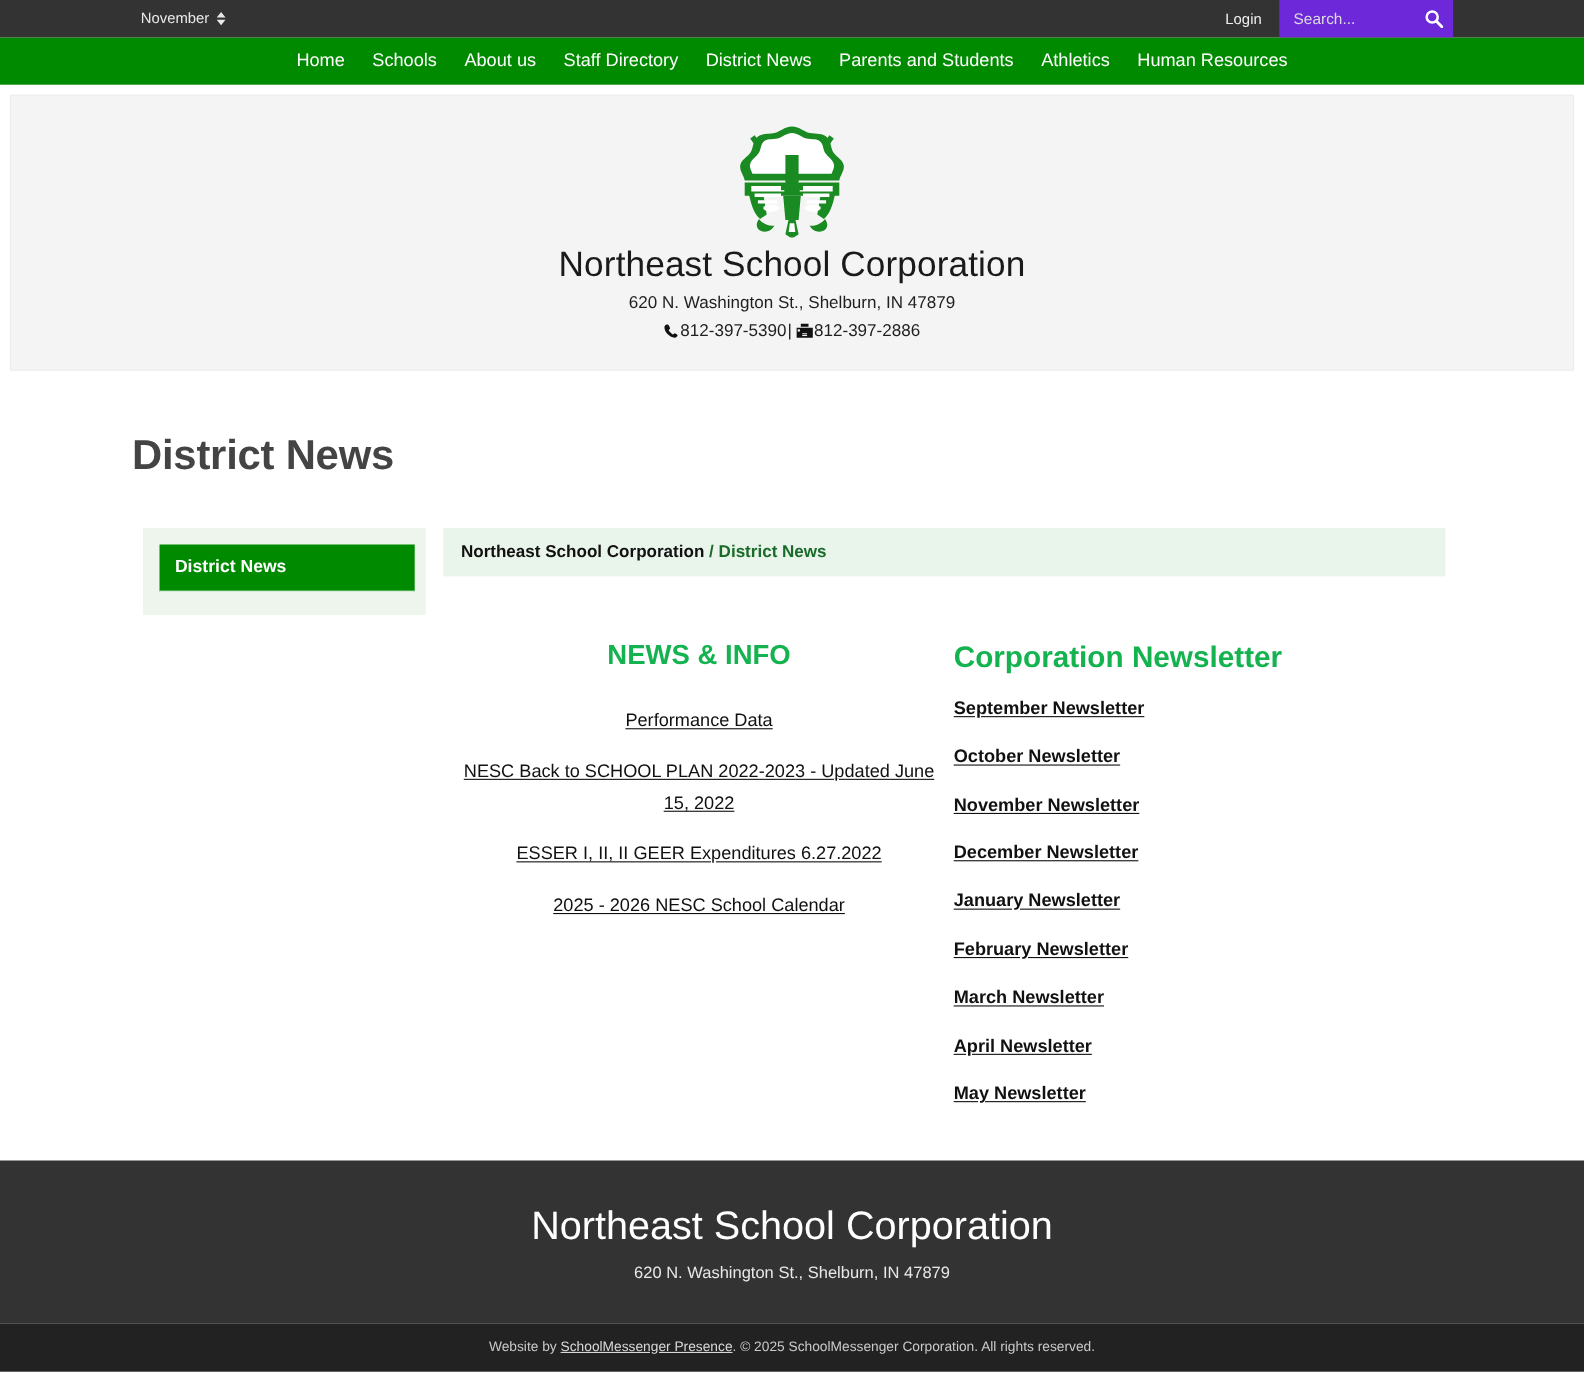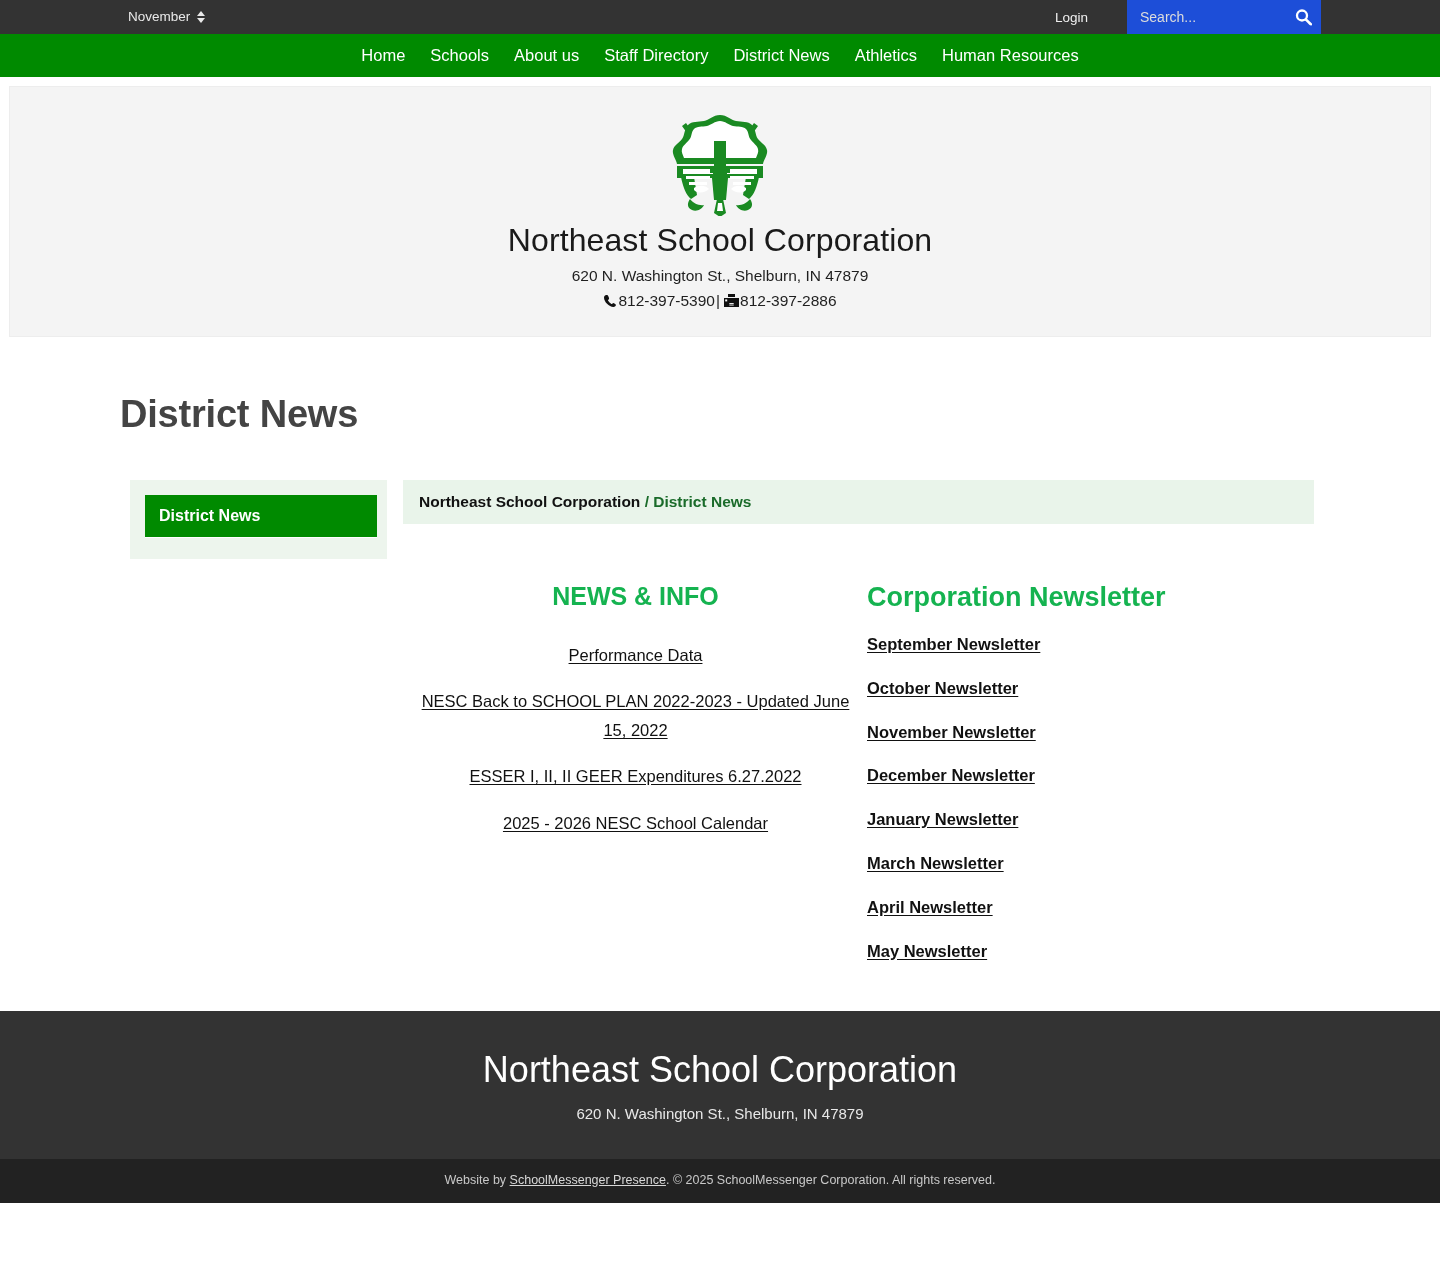--- a/index.html
+++ b/index.html
@@ -50,25 +50,24 @@
     padding-right: 119px;
   }
   .login-link {
     color: #f0f0f0; font-size: 13.5px;
     display: flex; align-items: center;
     text-decoration: none;
     padding: 0 16px 0 0;
     cursor: pointer;
   }
   .search-wrap {
-    width: 194px;
-    background: #1d4ed8;
+    width: 158px;
+    background: #6d28d9;
     display: flex; align-items: center;
     position: relative;
-    margin-left: 23px;
   }
   .search-input {
     flex: 1;
     background: transparent;
     border: 0; outline: 0;
     color: #e3e3e3;
     font-size: 14px;
     font-family: "Liberation Sans", sans-serif;
     padding: 0 34px 0 13px;
     height: 100%;
@@ -266,20 +265,21 @@
     </div>
   </div>
 </div>
 
 <nav class="mainnav">
   <a href="#">Home</a>
   <a href="#">Schools</a>
   <a href="#">About us</a>
   <a href="#">Staff Directory</a>
   <a href="#">District News</a>
+  <a href="#">Parents and Students</a>
   <a href="#">Athletics</a>
   <a href="#">Human Resources</a>
 </nav>
 
 <header class="header-panel">
   <svg class="crest" width="108" height="105" viewBox="0 0 108 105">
     <g fill="#1a8a22">
       <path d="M54 4c-7 0-11 5-16 6-6 1-12 0-16 4-4 4-3 10-6 14-3 4-8 6-9 11-1 5 3 9 4 14h86c1-5 5-9 4-14-1-5-6-7-9-11-3-4-2-10-6-14-4-4-10-3-16-4-5-1-9-6-16-6z"></path>
       <path d="M11 55h86v12H11z"></path>
       <path d="M15 66c2 10 5 18 10 22l6-4-3-18zM93 66c-2 10-5 18-10 22l-6-4 3-18z"></path>
@@ -346,20 +346,21 @@
           <a href="#">  2025 - 2026 NESC School Calendar</a>
         </div>
 
         <div class="col-news-right">
           <h2>Corporation Newsletter</h2>
           <a href="#">September Newsletter</a>
           <a href="#">October Newsletter</a>
           <a href="#">November Newsletter</a>
           <a href="#">December Newsletter</a>
           <a href="#">January Newsletter</a>
+          <a href="#">February Newsletter</a>
           <a href="#">March Newsletter</a>
           <a href="#">April Newsletter</a>
           <a href="#">May Newsletter</a>
         </div>
       </div>
     </section>
   </div>
 </main>
 
 <footer class="footer">

